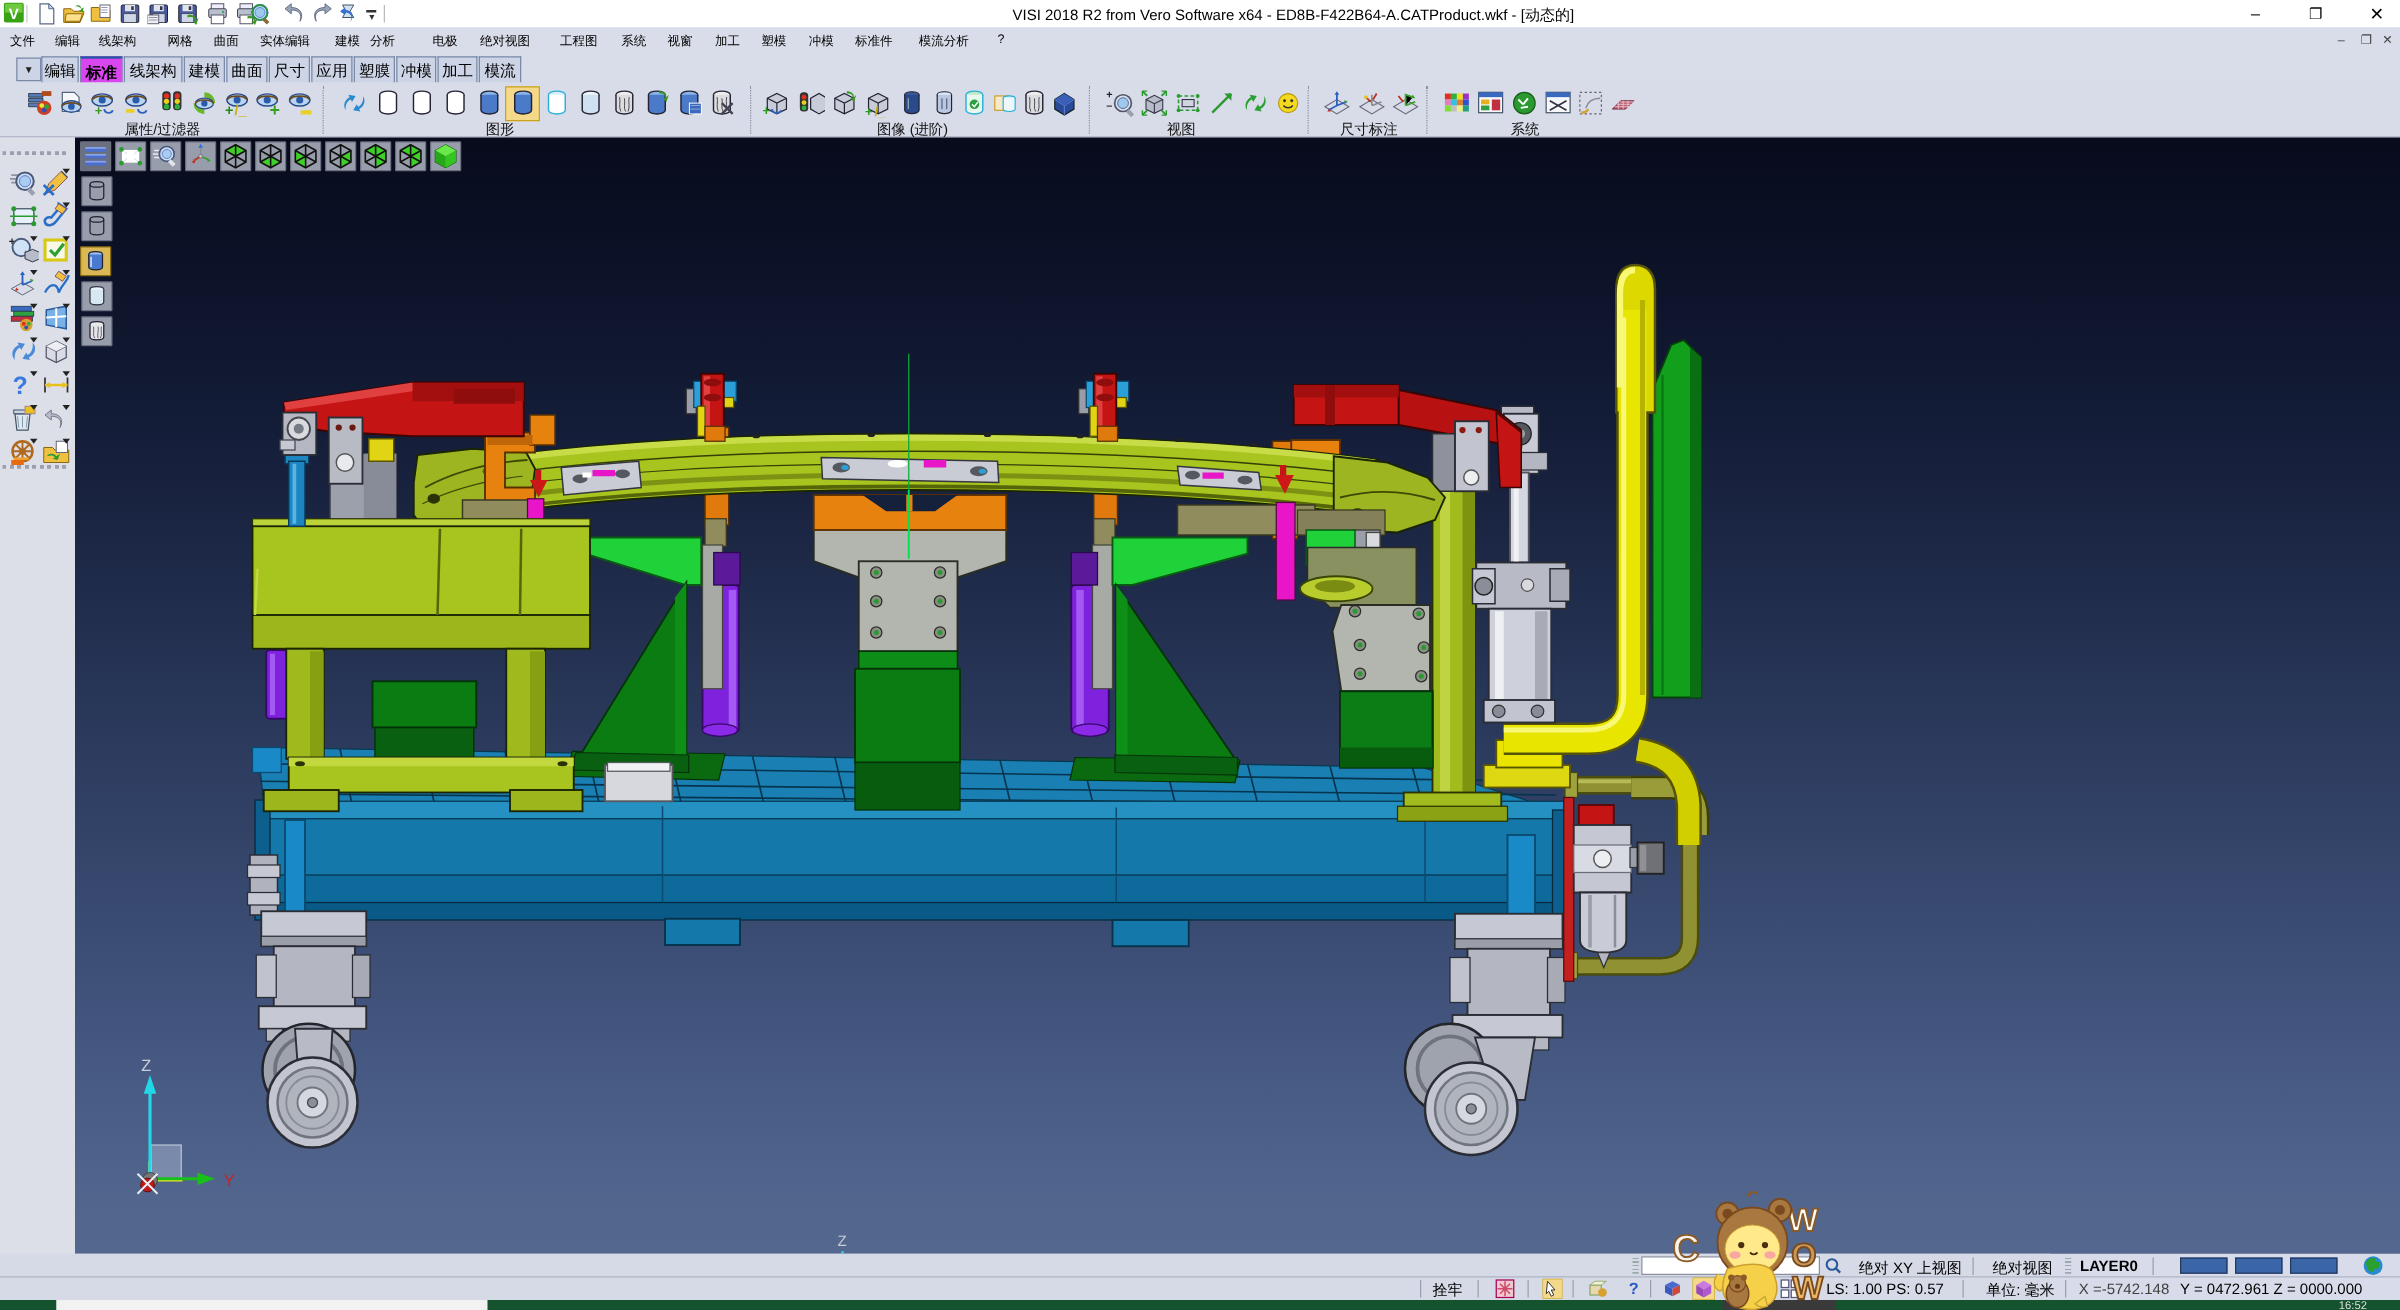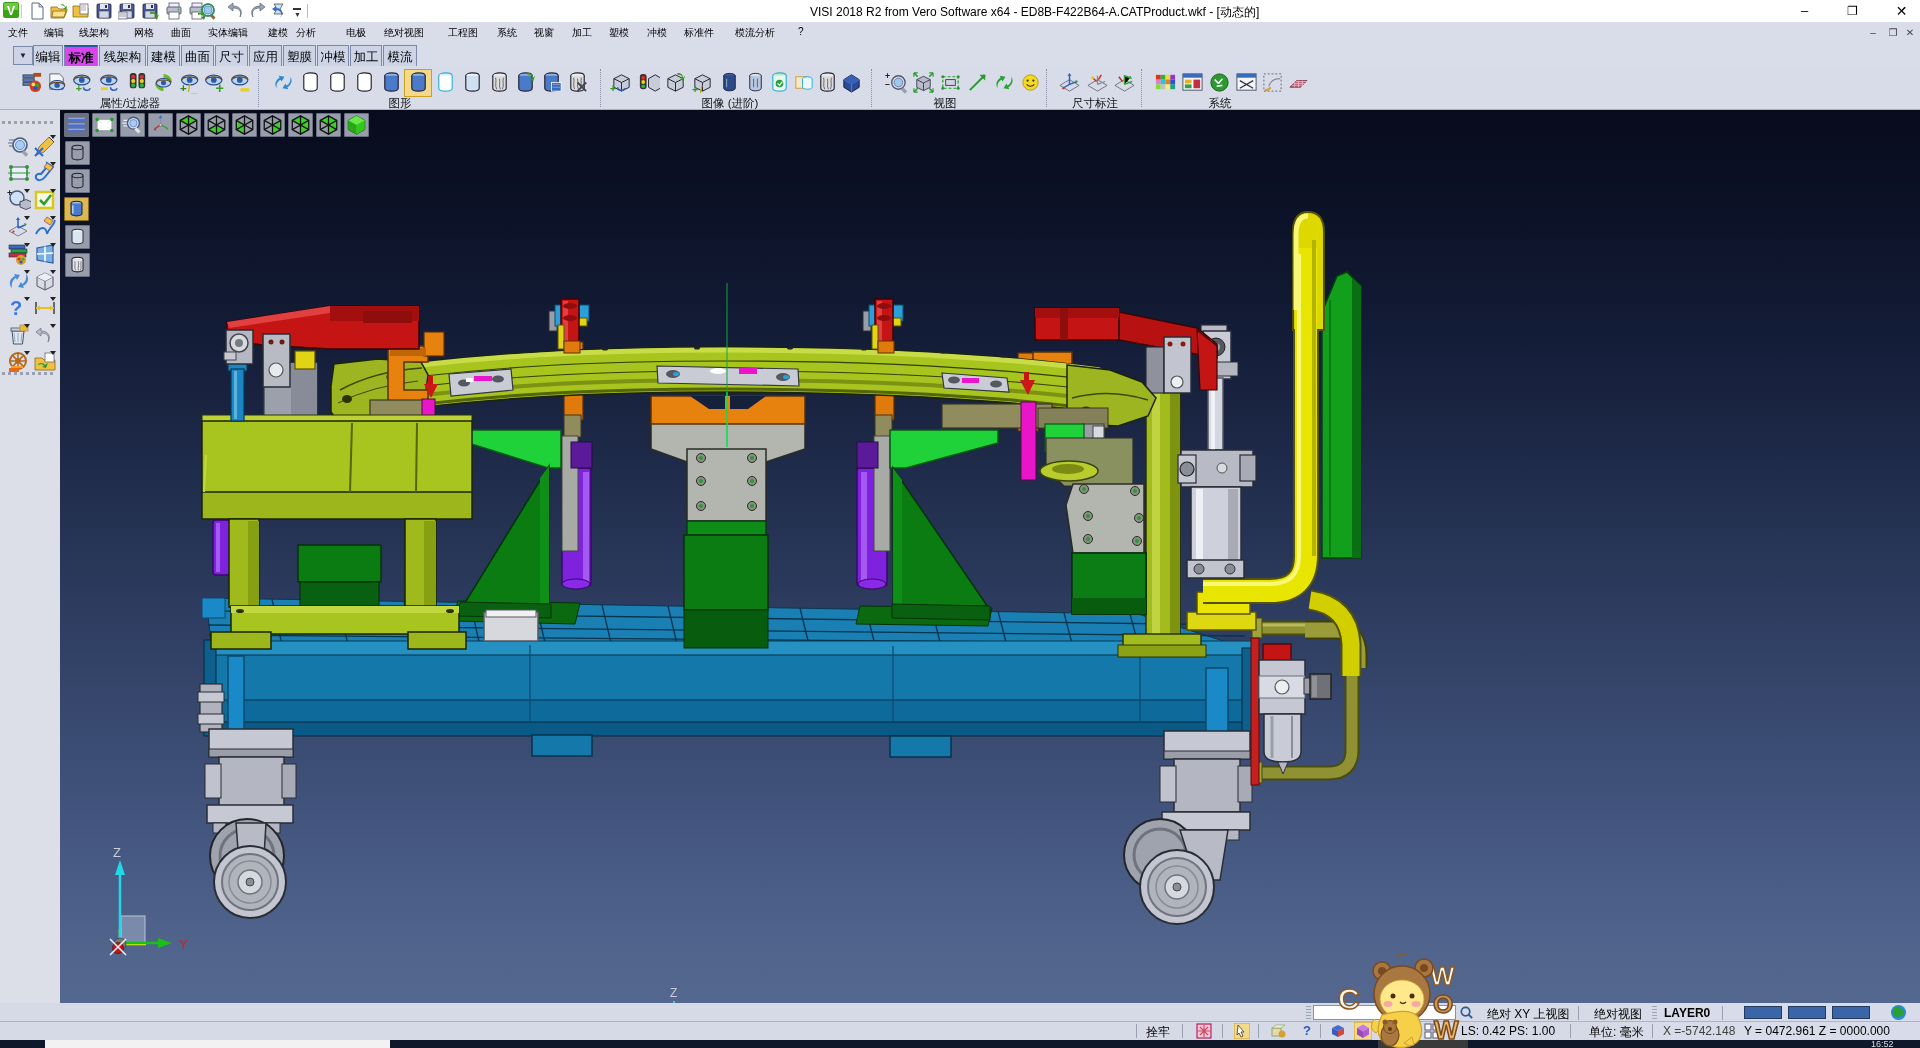--- a/index.html
+++ b/index.html
@@ -35,21 +35,21 @@
 .vbtn{position:absolute;width:25px;height:24px;background:#989dab;border:1px solid #6a7080;border-radius:1px;}
 .vbtn.sel{background:#d9b855;border:1px solid #8a6d10;}
 #zlabel{position:absolute;left:610px;top:876px;color:#c7ccd6;font-size:12px;}
 
 #statusbar{position:absolute;left:0;top:1003px;width:1640px;height:37px;background:#d6dae6;}
 #statusbar .row1{position:absolute;left:0;top:0;width:1920px;height:19px;border-bottom:1px solid #aeb4c4;}
 #statusbar .row2{position:absolute;left:0;top:19px;width:1920px;height:18px;}
 .st{position:absolute;font-size:12px;color:#000;white-space:nowrap;}
 .stsep{position:absolute;width:1px;height:14px;background:#9aa0b2;}
 
-#taskbar{position:absolute;left:0;top:1040px;width:1920px;height:8px;background:#0f172a;}
+#taskbar{position:absolute;left:0;top:1040px;width:1920px;height:8px;background:#14532d;}
 </style>
 </head>
 <body>
 <div id="app">
 
 <div id="titlebar">
 <svg class="qicon" style="left:3px" viewBox="0 0 18 18">
         <rect x="0" y="0" width="16" height="16" rx="2" fill="#3aa315"></rect>
         <rect x="1" y="1" width="14" height="7" fill="#6ec93f"></rect>
         <text x="8" y="13" font-size="12" font-weight="bold" fill="#fff" text-anchor="middle" font-family="Liberation Sans">V</text>
@@ -1077,21 +1077,21 @@
         </svg>
 <svg class="abs" style="left:1378px;top:1px;width:16px;height:16px" viewBox="0 0 16 16">
           <path d="M3 3h10l-1 5h2l-6 6-6-6h2z" fill="#f8f8f8" stroke="#889" stroke-width="0.8"></path>
         </svg>
 <svg class="abs" style="left:1424px;top:1px;width:16px;height:16px" viewBox="0 0 16 16">
           <rect x="1" y="1" width="6" height="6" fill="#fff" stroke="#557"></rect>
           <rect x="9" y="1" width="6" height="6" fill="#fff" stroke="#557"></rect>
           <rect x="1" y="9" width="6" height="6" fill="#fff" stroke="#557"></rect>
           <rect x="9" y="9" width="6" height="6" fill="#fff" stroke="#557"></rect>
         </svg>
-<div class="st" style="left:1461px;top:2px">LS: 0.42 PS: 1.00</div>
+<div class="st" style="left:1461px;top:2px">LS: 1.00 PS: 0.57</div>
 <div class="stsep" style="left:1570px;top:2px"></div>
 <div class="st" style="left:1589px;top:2px">单位: 毫米</div>
 <div class="stsep" style="left:1652px;top:2px"></div>
 <div class="st" style="left:1663px;top:2px;color:#404040">X =-5742.148</div>
 <div class="st" style="left:1744px;top:2px">Y = 0472.961 Z = 0000.000</div>
 </div>
 </div>
 <div id="taskbar">
 <div class="abs" style="left:45px;top:0;width:345px;height:8px;background:#f2f2f2"></div>
 <div class="abs" style="left:1378px;top:0;width:90px;height:8px;background:#3a3a3a"></div>

